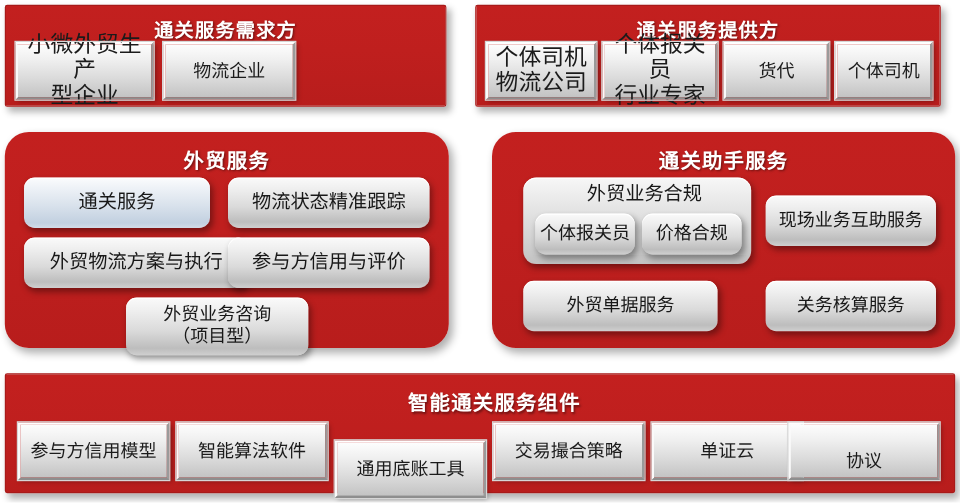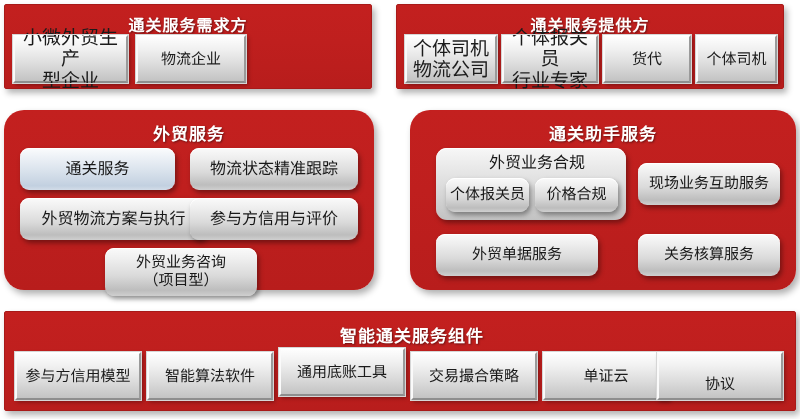--- a/index.html
+++ b/index.html
@@ -203,21 +203,21 @@
     <div class="panel-title t17" style="top:10px;padding-left:24px;">智能通关服务组件</div>
 
     <div class="bevel-box t15" style="left:10px; top:40px; width:126px; height:48px;">
       <span>参与方信用模型</span>
     </div>
 
     <div class="bevel-box t15" style="left:142px; top:40px; width:126px; height:48px;">
       <span>智能算法软件</span>
     </div>
 
-    <div class="bevel-box t15" style="left:274px; top:36px; width:126px; height:48px;">
+    <div class="bevel-box t15" style="left:274px; top:55px; width:126px; height:48px;">
       <span>通用底账工具</span>
     </div>
 
     <div class="bevel-box t15" style="left:406px; top:40px; width:126px; height:48px;text-align:center;">
       <span>交易撮合策略</span>
     </div>
 
     <div class="bevel-box t15" style="left:538px; top:40px; width:126px; height:48px;">
       <span>单证云</span>
     </div>

